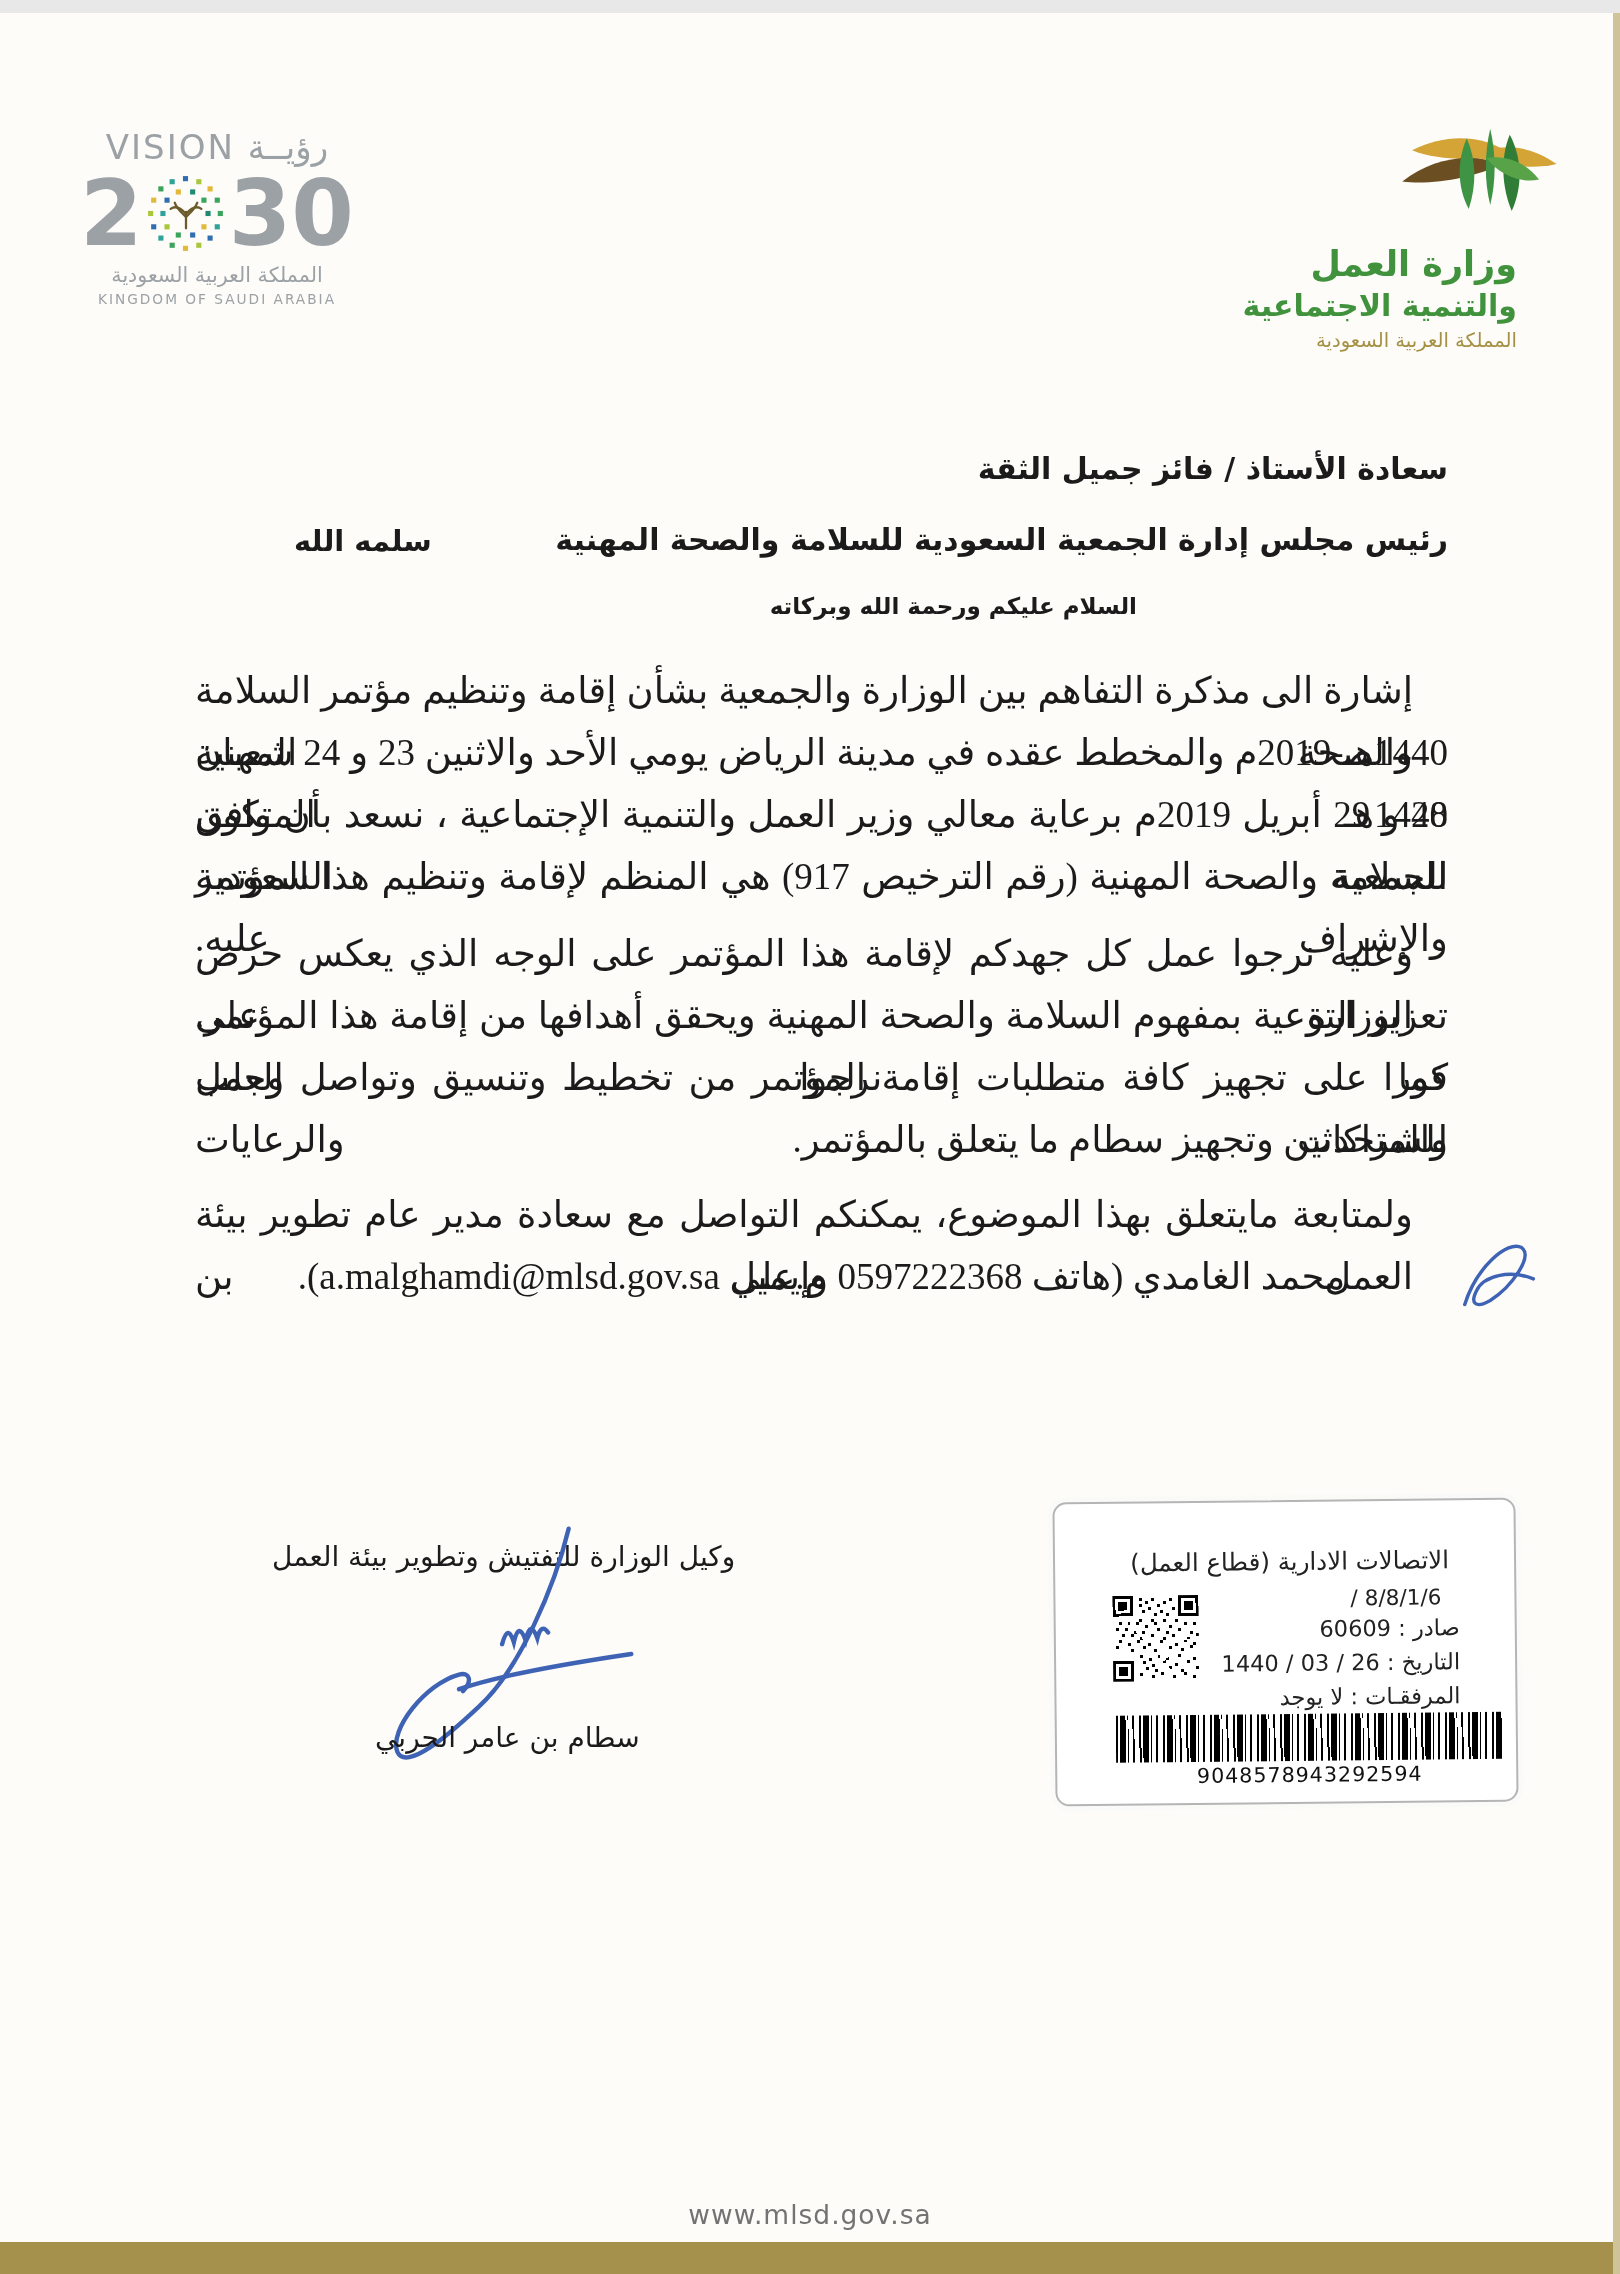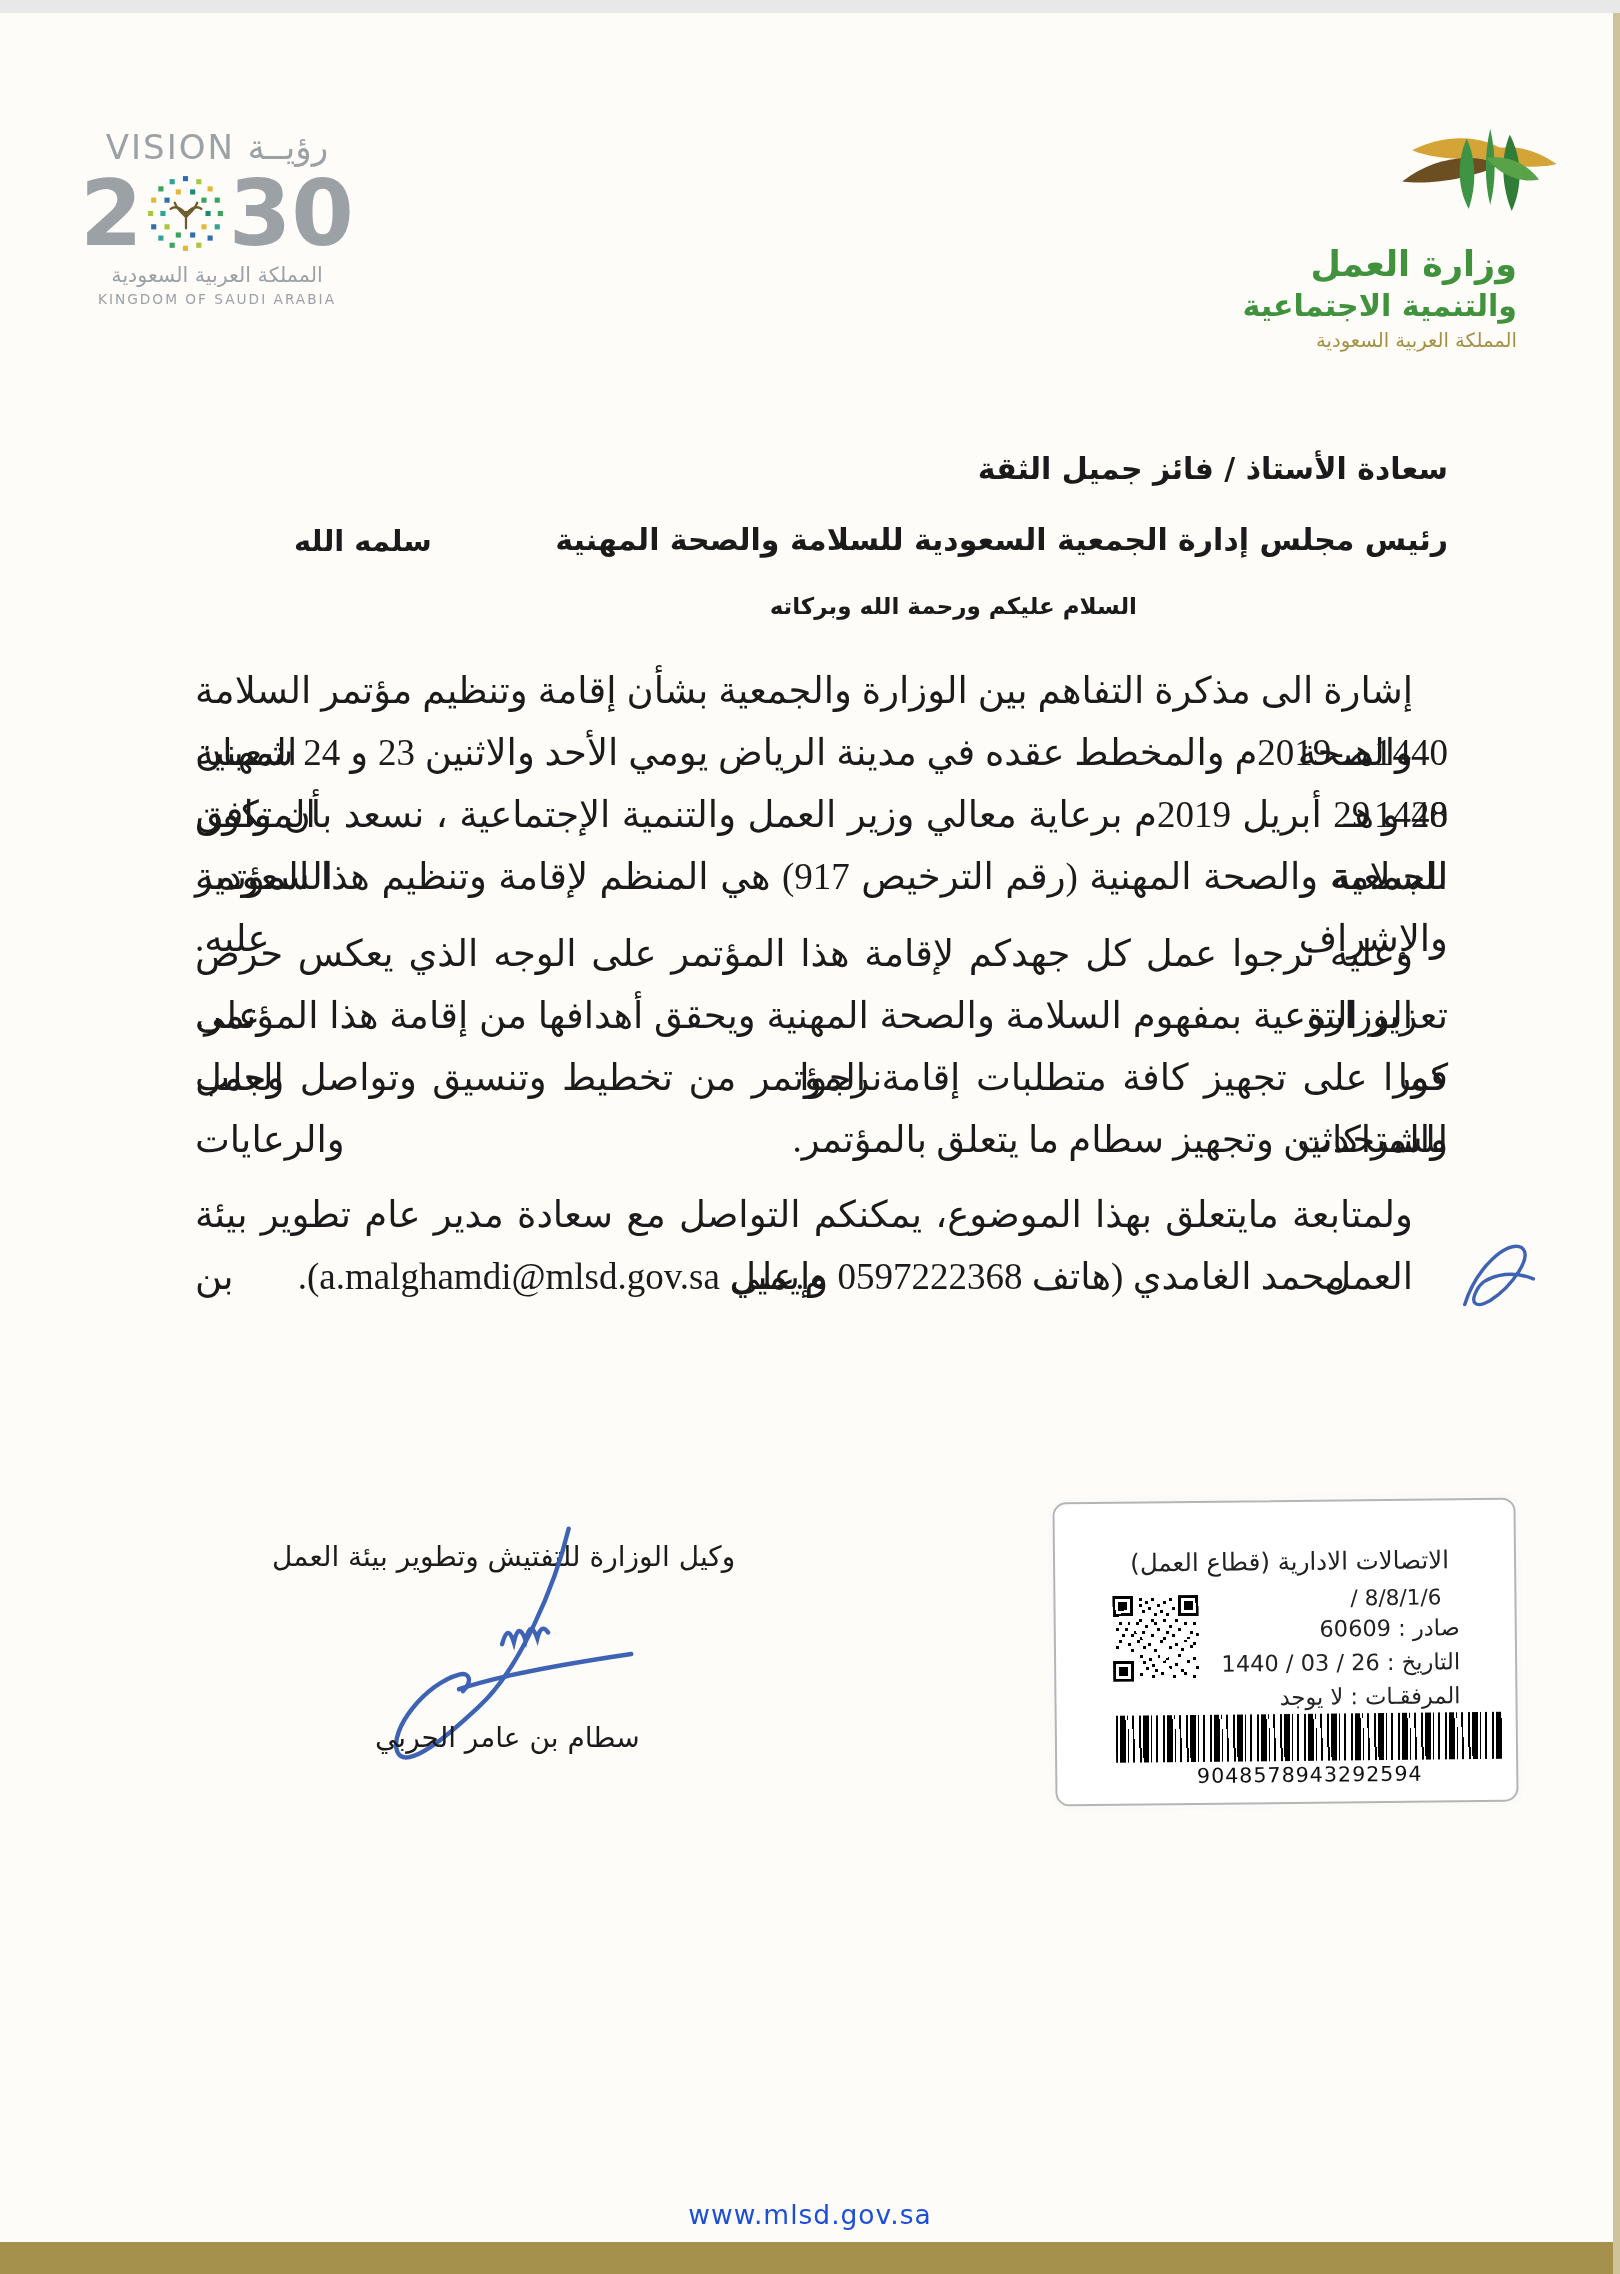--- a/index.html
+++ b/index.html
@@ -61,21 +61,21 @@
     position:absolute; left:59px; top:212px; width:387px; height:47px;
     background:repeating-linear-gradient(90deg,
       #000 0px,#000 2px,#fff 2px,#fff 3.9px,
       #000 3.9px,#000 9.8px,#fff 9.8px,#fff 11.8px,
       #000 11.8px,#000 12.7px,#fff 12.7px,#fff 16.7px,
       #000 16.7px,#000 18.6px,#fff 18.6px,#fff 23.5px);
   }
   .stamp-number { position:absolute; left:59px; top:261px; width:387px; text-align:center; font-size:20.6px; letter-spacing:1px; color:#111; }
 
   
-  .footer-url { left:0; top:2186px; width:1620px; text-align:center; font-size:26.5px; letter-spacing:1px; color:#1d4ed8; }
+  .footer-url { left:0; top:2186px; width:1620px; text-align:center; font-size:26.5px; letter-spacing:1px; color:#737373; }
   .footer-band { left:0; top:2229px; width:1620px; height:46px; background:#a6914c; }
   .footer-band-edge { left:0; top:2268px; width:1620px; height:6.9px; background:#6e6e58; }
   .right-edge { right:0; top:0; width:6.9px; height:2275px; background:#cfc39a; }
 </style>
 </head>
 <body>
 
 <div class="page">
 
   <div class="abs vision">

